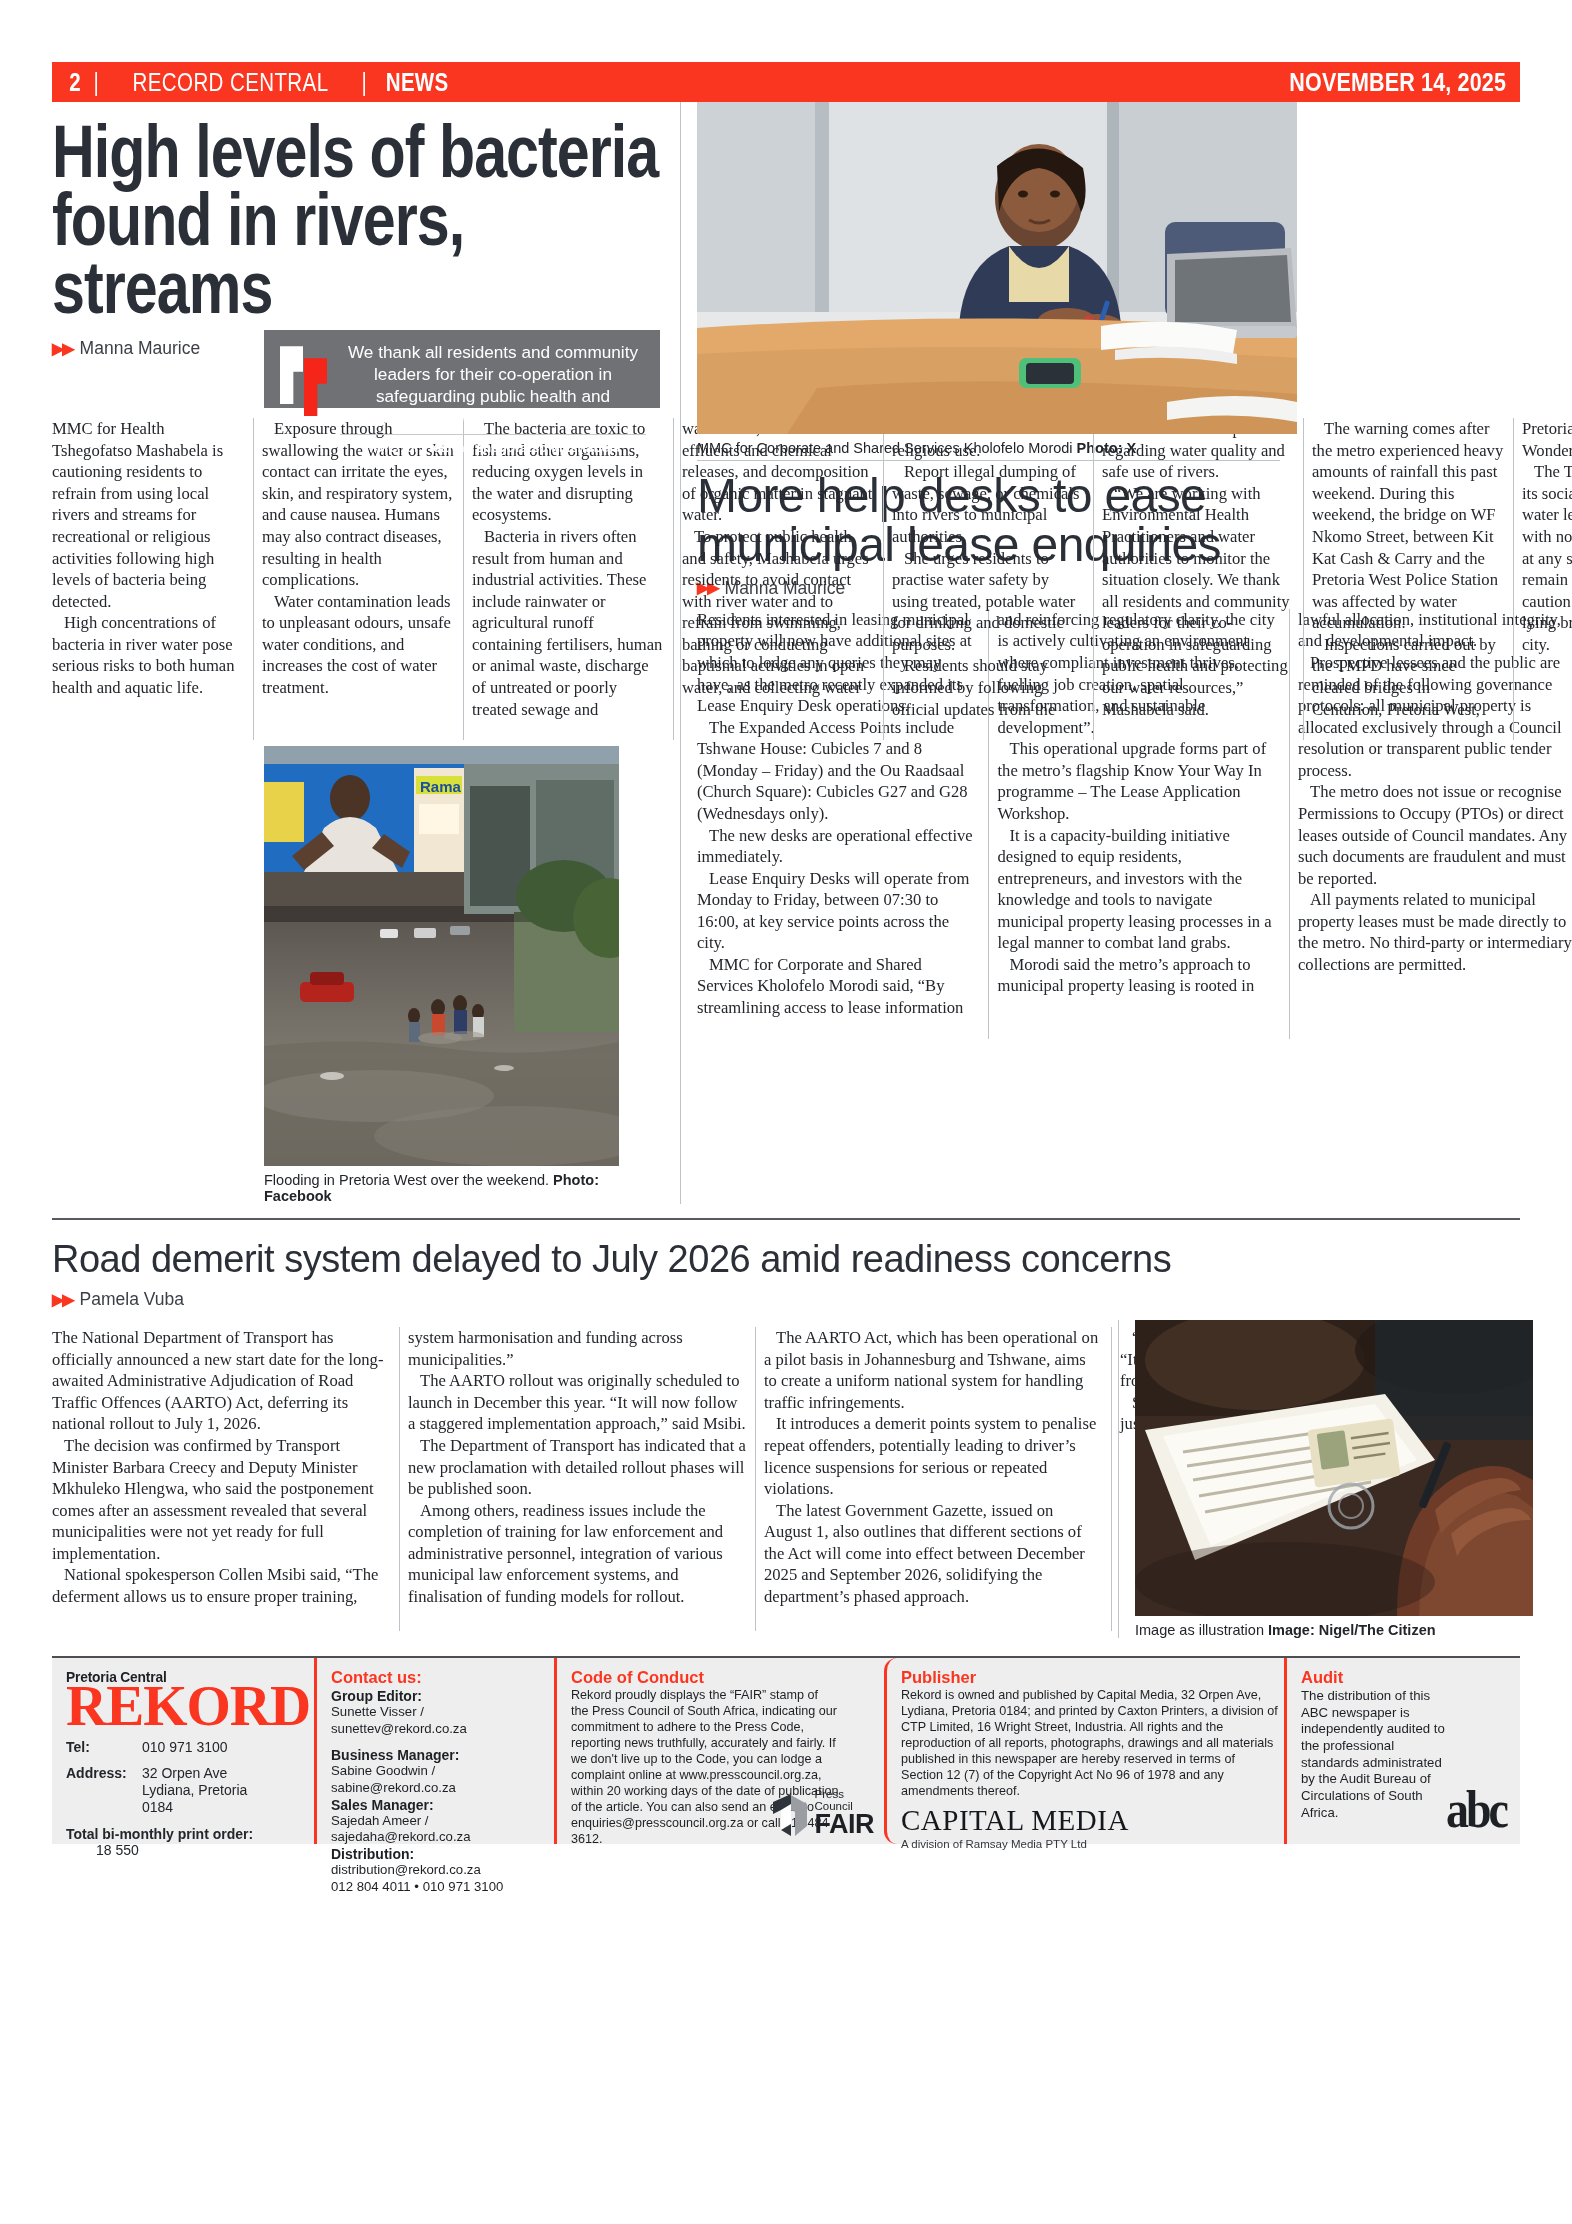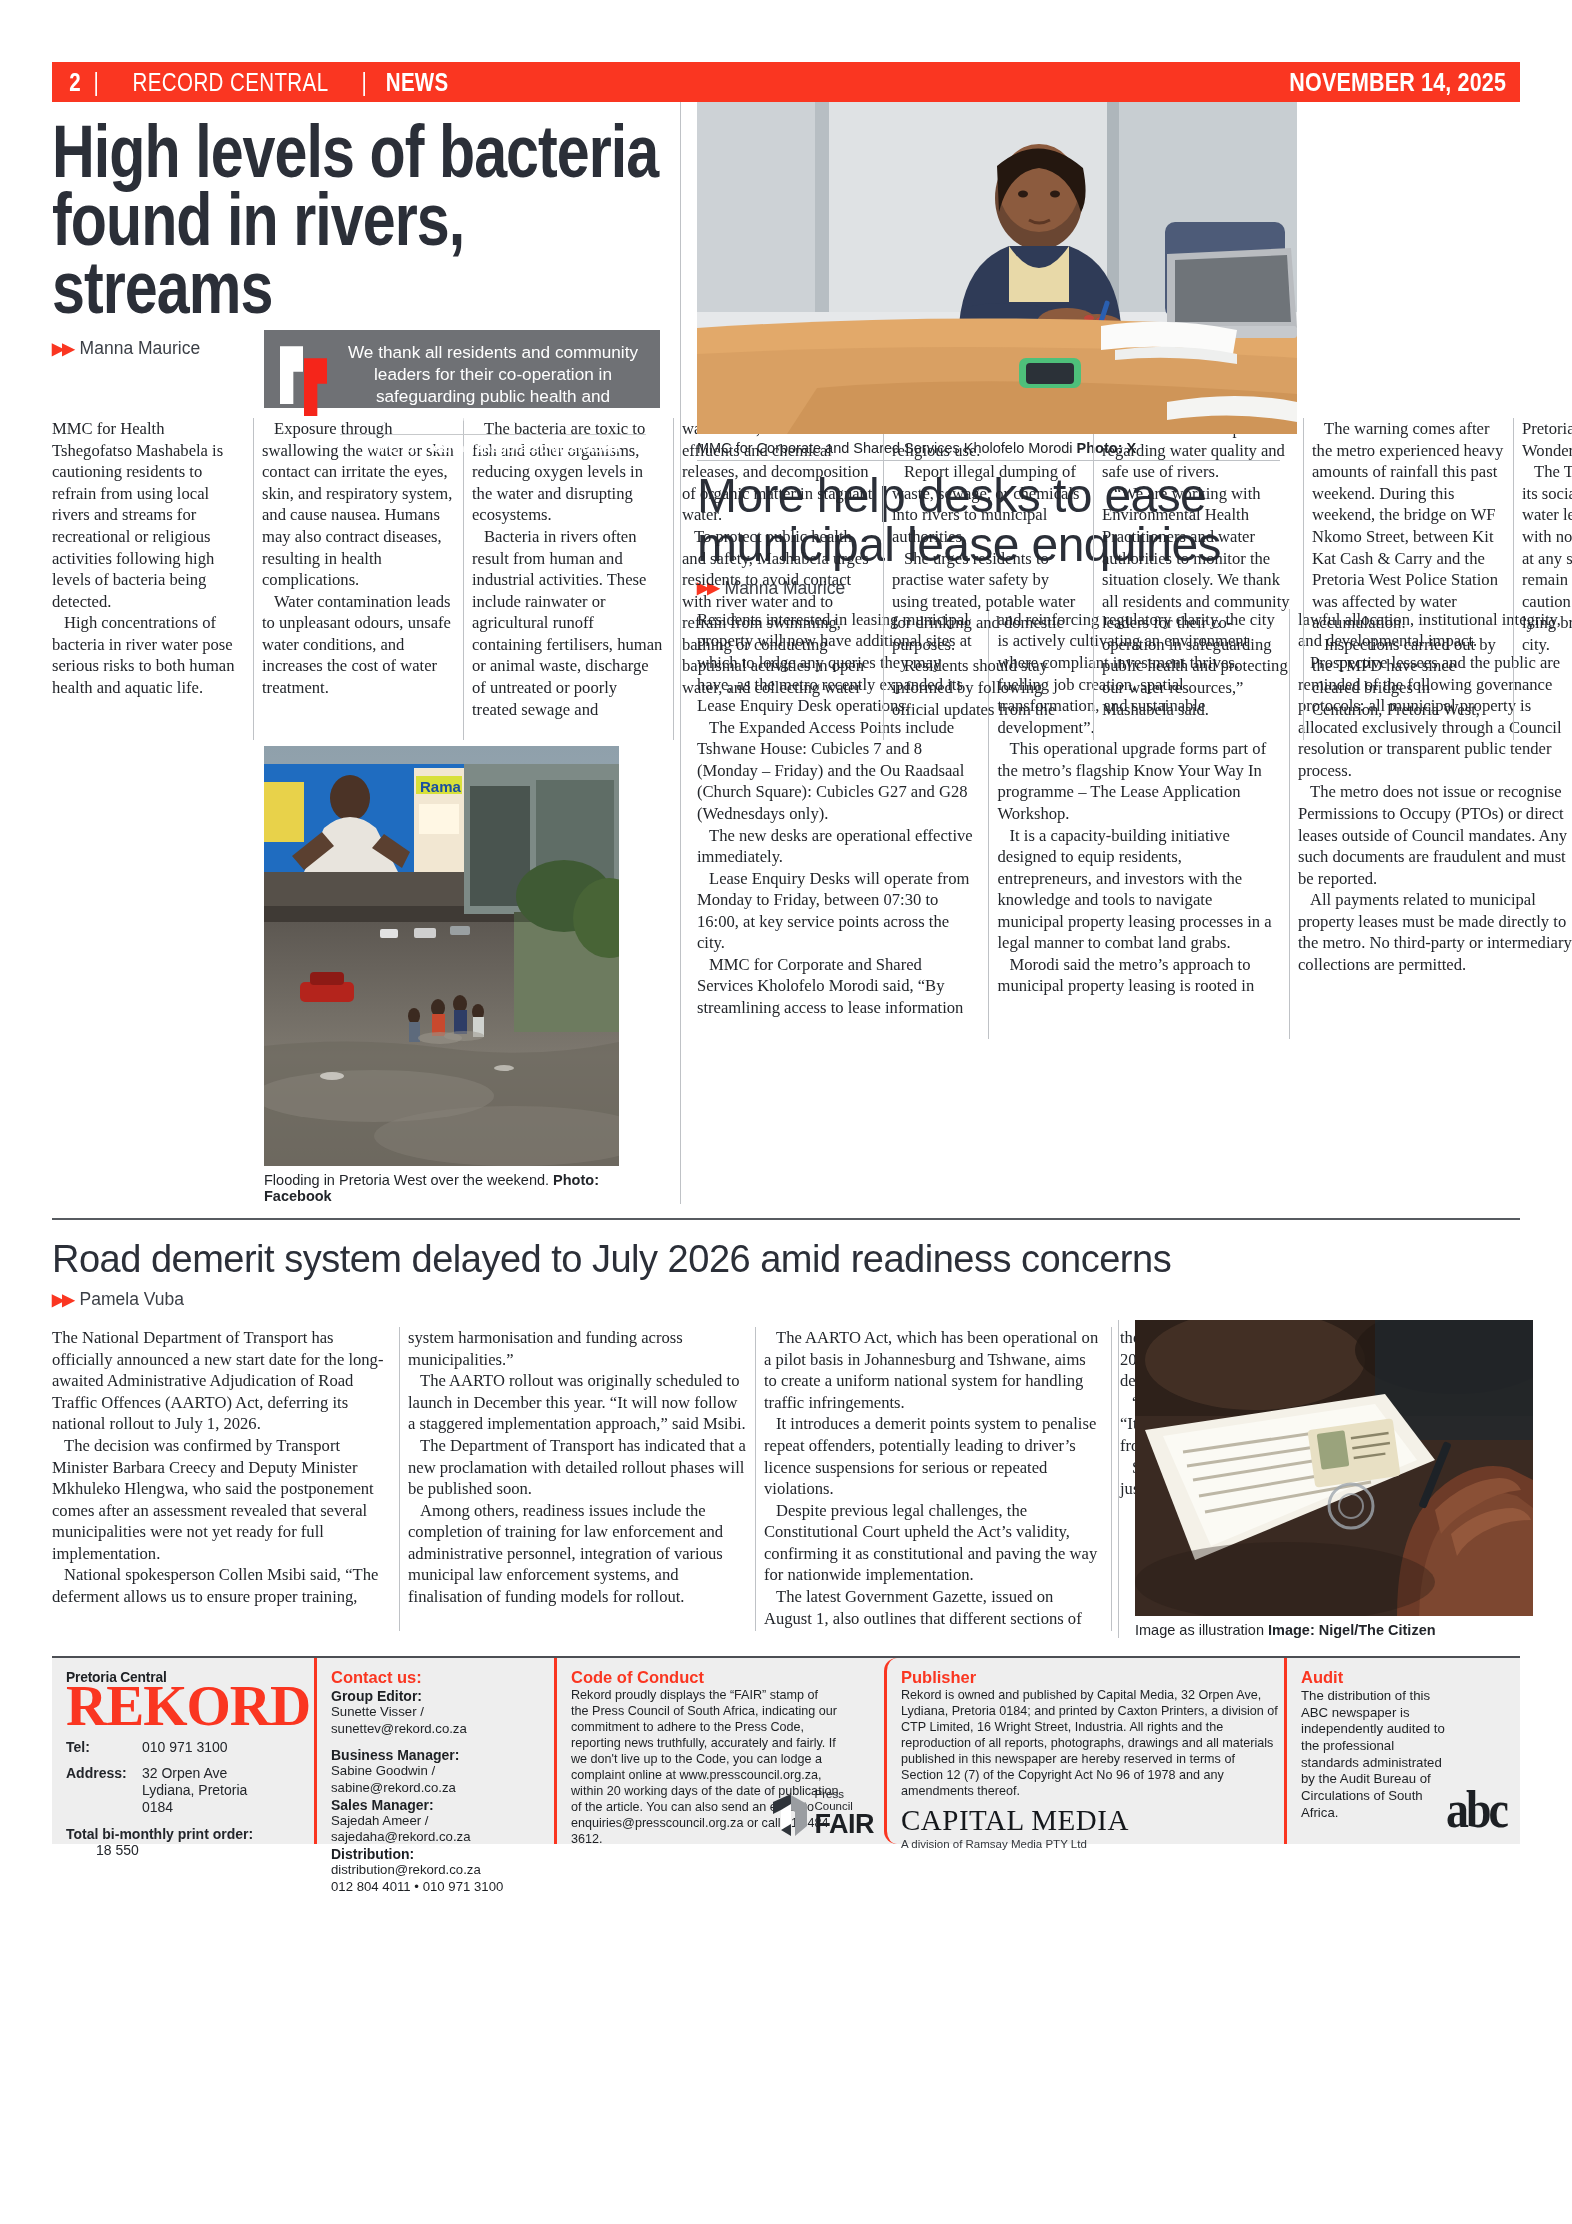--- a/index.html
+++ b/index.html
@@ -413,21 +413,20 @@
   <div style="display:flex; gap:16px;">
     <div class="col3 body" id="s3body" style="width:1050px; height:304px;margin-top:7px;">
         <p class="first">The National Department of Transport has officially announced a new start date for the long-awaited Administrative Adjudication of Road Traffic Offences (AARTO) Act, deferring its national rollout to July 1, 2026.</p>
         <p>The decision was confirmed by Transport Minister Barbara Creecy and Deputy Minister Mkhuleko Hlengwa, who said the postponement comes after an assessment revealed that several municipalities were not yet ready for full implementation.</p>
         <p>National spokesperson Collen Msibi said, “The deferment allows us to ensure proper training, system harmonisation and funding across municipalities.”</p>
         <p>The AARTO rollout was originally scheduled to launch in December this year. “It will now follow a staggered implementation approach,” said Msibi.</p>
         <p>The Department of Transport has indicated that a new proclamation with detailed rollout phases will be published soon.</p>
         <p>Among others, readiness issues include the completion of training for law enforcement and administrative personnel, integration of various municipal law enforcement systems, and finalisation of funding models for rollout.</p>
         <p>The AARTO Act, which has been operational on a pilot basis in Johannesburg and Tshwane, aims to create a uniform national system for handling traffic infringements.</p>
         <p>It introduces a demerit points system to penalise repeat offenders, potentially leading to driver’s licence suspensions for serious or repeated violations.</p>
-        <p>Despite previous legal challenges, the Constitutional Court upheld the Act’s validity, confirming it as constitutional and paving the way for nationwide implementation.</p>
         <p>The latest Government Gazette, issued on August 1, also outlines that different sections of the Act will come into effect between December 2025 and September 2026, solidifying the department’s phased approach.</p>
         <p>“This is not a step backwards,” Msibi added, “It’s about ensuring the system works effectively from day one across all municipalities.”</p>
         <p>South African motorists and municipalities have just over a year and a half to prepare.</p>
       </div>
     <div style="width:398px; border-left:1px solid #bfc2c6; padding-left:16px;">
       <div class="photo aarto-photo">
         <svg viewBox="0 0 398 296" width="398" height="296" preserveAspectRatio="none">
           <rect width="398" height="296" fill="#3a2a22"></rect>
 
           <rect x="0" y="0" width="398" height="96" fill="#2e211a"></rect>

